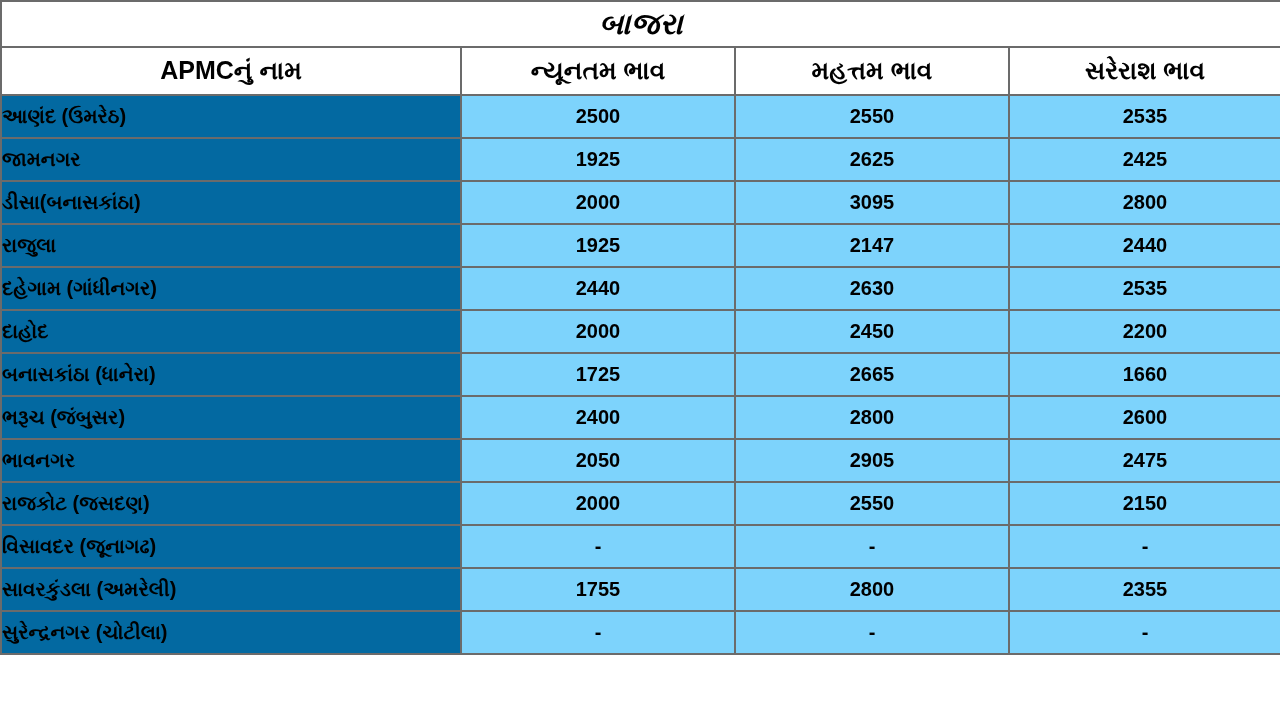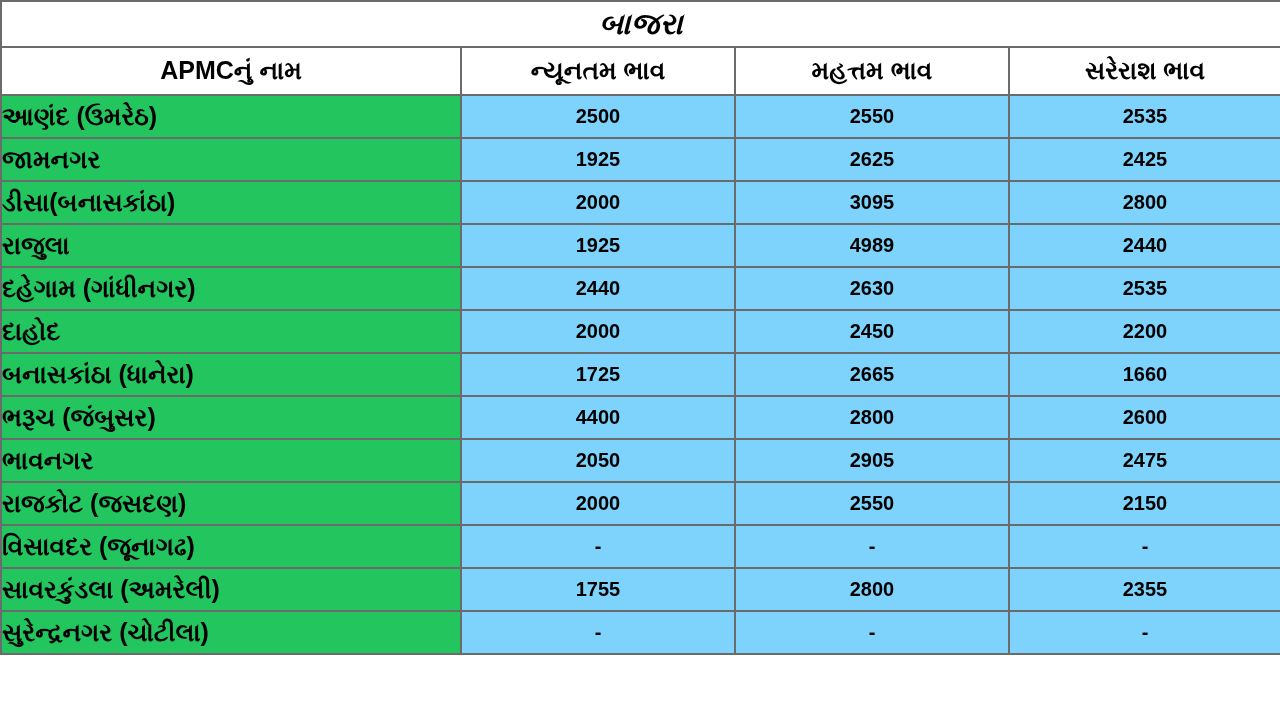--- a/index.html
+++ b/index.html
@@ -41,24 +41,24 @@
     text-align: center;
     font-size: 25px;
     height: 46px;
     background: #ffffff;
     border-radius: 23px;
   }
   .head-cell.name-head {
     text-align: center;
   }
   .name-cell {
-    background: #22c55e;
+    background: #0369a1;
     text-align: left;
     padding-left: 8px;
-    font-size: 25px;
+    font-size: 20px;
     height: 41px;
     white-space: nowrap;
     overflow: hidden;
     margin-top: 15px;
   }
   .val-cell {
     background: #7dd3fc;
     text-align: center;
     font-size: 20px;
     height: 41px;
@@ -104,21 +104,21 @@
       </tr>
       <tr>
         <td class="name-cell">ડીસા(બનાસકાંઠા)</td>
         <td class="val-cell">2000</td>
         <td class="val-cell">3095</td>
         <td class="val-cell">2800</td>
       </tr>
       <tr>
         <td class="name-cell">રાજુલા</td>
         <td class="val-cell">1925</td>
-        <td class="val-cell">4989</td>
+        <td class="val-cell">2147</td>
         <td class="val-cell">2440</td>
       </tr>
       <tr>
         <td class="name-cell">દહેગામ (ગાંધીનગર)</td>
         <td class="val-cell">2440</td>
         <td class="val-cell">2630</td>
         <td class="val-cell">2535</td>
       </tr>
       <tr>
         <td class="name-cell">દાહોદ</td>
@@ -127,21 +127,21 @@
         <td class="val-cell">2200</td>
       </tr>
       <tr>
         <td class="name-cell">બનાસકાંઠા (ધાનેરા)</td>
         <td class="val-cell">1725</td>
         <td class="val-cell">2665</td>
         <td class="val-cell">1660</td>
       </tr>
       <tr>
         <td class="name-cell">ભરૂચ (જંબુસર)</td>
-        <td class="val-cell">4400</td>
+        <td class="val-cell">2400</td>
         <td class="val-cell">2800</td>
         <td class="val-cell">2600</td>
       </tr>
       <tr>
         <td class="name-cell">ભાવનગર</td>
         <td class="val-cell">2050</td>
         <td class="val-cell">2905</td>
         <td class="val-cell">2475</td>
       </tr>
       <tr>

